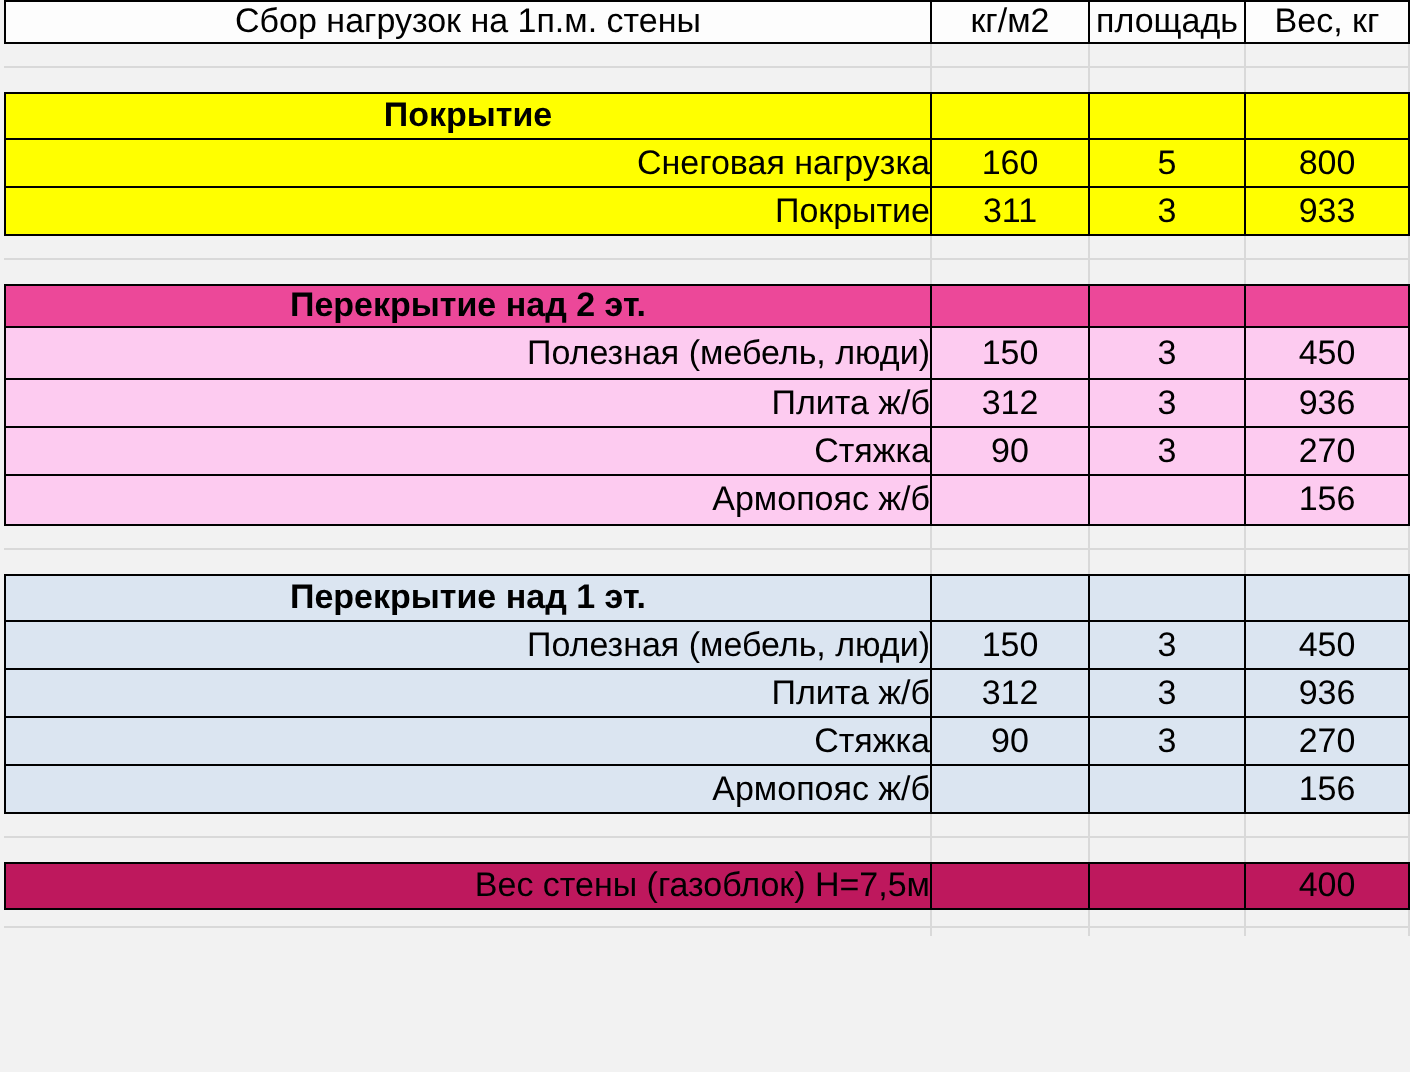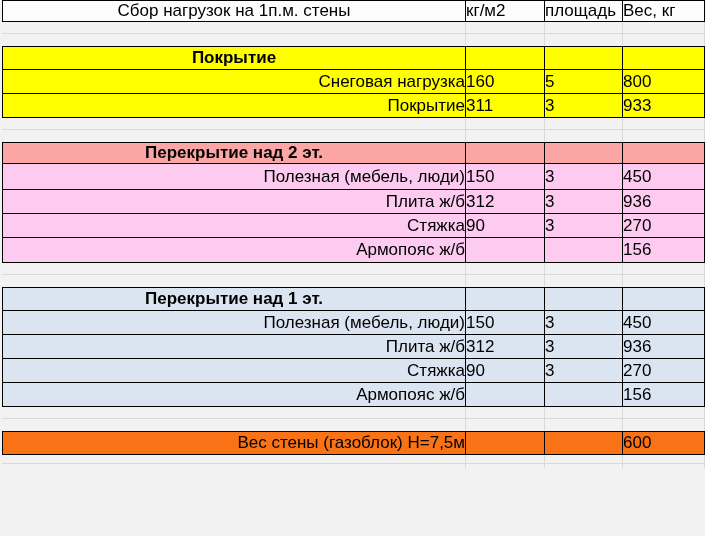--- a/index.html
+++ b/index.html
@@ -35,21 +35,21 @@
   .bl{border-left:1px solid #000;}
   .bt{border-top:1px solid #000;}
   
   .wht{background:#fdfdfd;}
   
   .spc{background:#f2f2f2;border-right:1px solid #d9d9d9;}
   .gb{border-bottom:1px solid #d9d9d9;}
   .nb{background:#f2f2f2;border:none;}
   
   .lbl{text-align:right;padding-left:3px;}
-  .num{text-align:left;}
+  .num{text-align:center;}
   .ttl{text-align:center;}
   .shd{text-align:center;font-weight:bold;}
   .tlab{text-align:right;padding-right:8px;background:#ef4444;}
   .tval{text-align:center;font-size:30px;background:#fdfdfd;}
 </style>
 </head>
 <body>
 
 <div class="sheet">
 <table>
@@ -106,21 +106,21 @@
           <td class="spc gb"></td>
           <td class="spc gb"></td>
   </tr>
   <tr class="h12">
     <td class="spc"></td>
           <td class="spc"></td>
           <td class="spc"></td>
           <td class="spc"></td>
   </tr>
 
-  <tr class="h22" style="background-color: #fca5a5;">
+  <tr class="h22" style="background-color: #ec4899;">
     <td class="k bl bt shd">Перекрытие над 2 эт.</td>
     <td class="k bt"></td>
     <td class="k bt"></td>
     <td class="k bt"></td>
   </tr>
   <tr class="h26" style="background-color: rgb(253, 203, 240);">
     <td class="k bl lbl">Полезная (мебель, люди)</td>
     <td class="k num">150</td>
     <td class="k num">3</td>
     <td class="k num">450</td>
@@ -194,25 +194,25 @@
           <td class="spc gb"></td>
           <td class="spc gb"></td>
   </tr>
   <tr class="h12">
     <td class="spc"></td>
           <td class="spc"></td>
           <td class="spc"></td>
           <td class="spc"></td>
   </tr>
 
-  <tr class="h24" style="background-color: #f97316;">
+  <tr class="h24" style="background-color: #be185d;">
     <td class="k bl bt lbl">Вес стены (газоблок) Н=7,5м</td>
     <td class="k bt num"></td>
     <td class="k bt num"></td>
-    <td class="k bt num">600</td>
+    <td class="k bt num">400</td>
   </tr>
 
   <tr class="h9">
     <td class="spc gb"></td>
           <td class="spc gb"></td>
           <td class="spc gb"></td>
           <td class="spc gb"></td>
   </tr>
   <tr class="h9">
     <td class="spc"></td>

